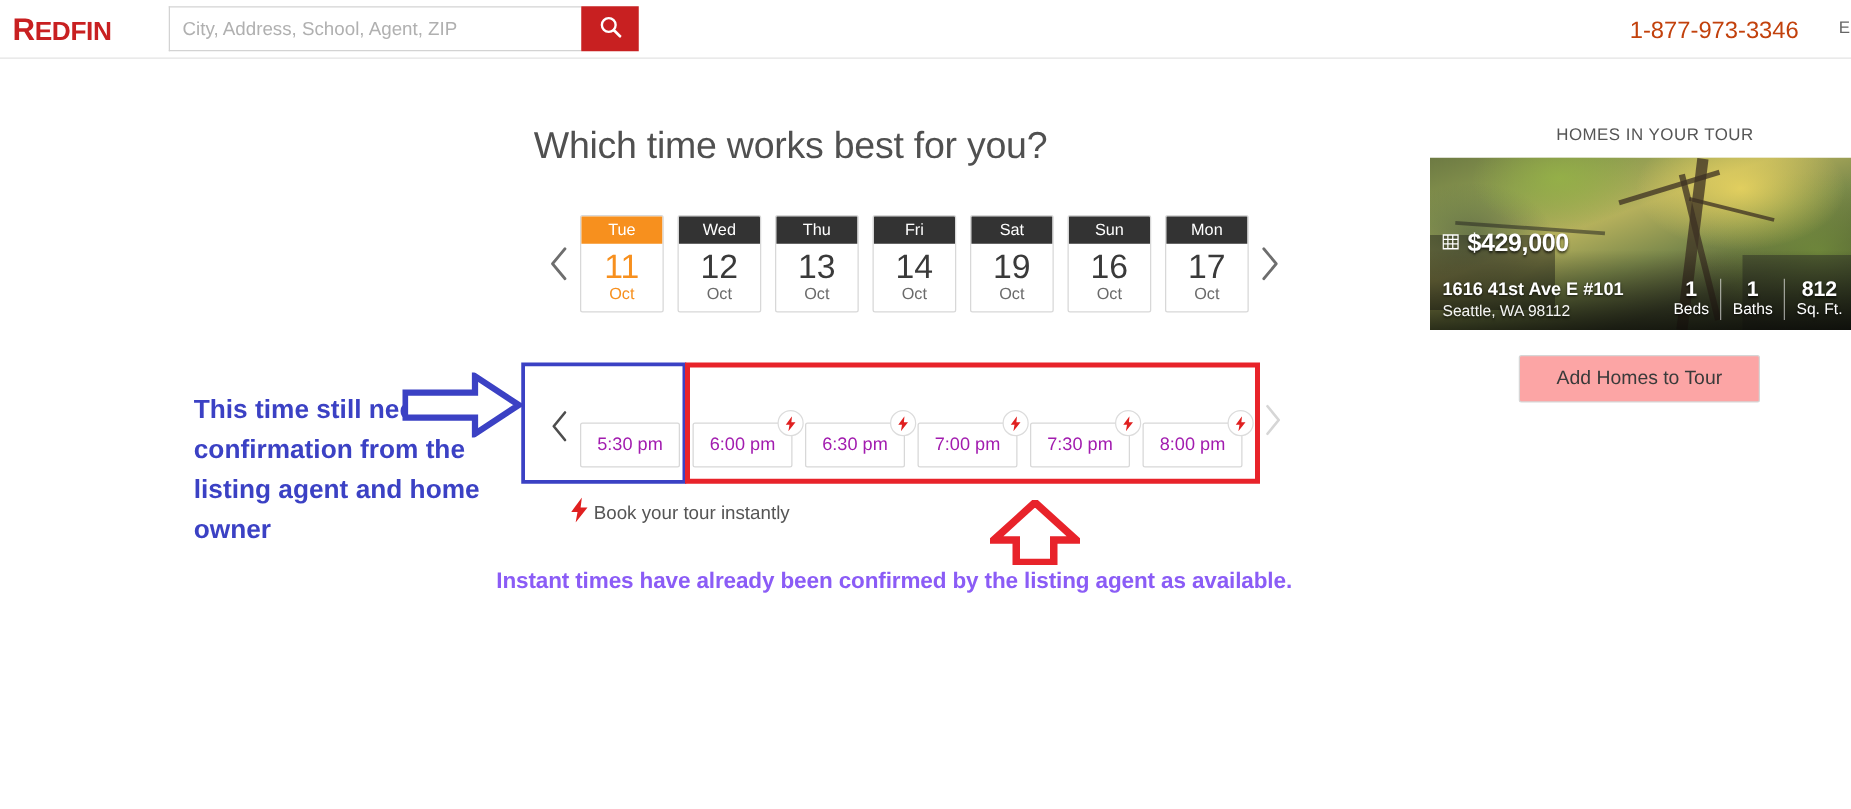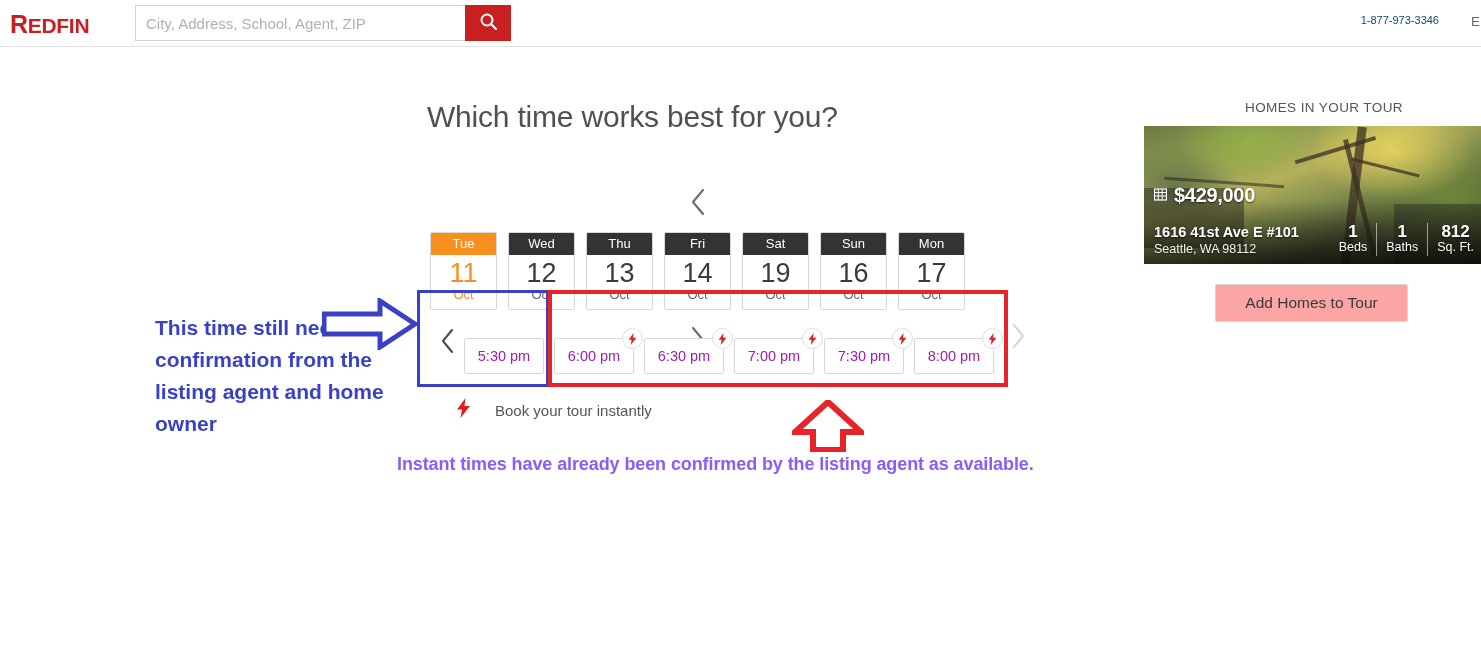--- a/index.html
+++ b/index.html
@@ -33,38 +33,38 @@
     padding: 0 10px; font-size: 15px; color: #7f1d1d; outline: none;
     font-family: "Liberation Sans", sans-serif; background: #fff;
   }
   #search-input::placeholder { color: #b0b0b0; }
   #search-btn {
     width: 46px; height: 36px; background: #c82021; border: none;
     cursor: pointer; display: flex; align-items: center; justify-content: center;
   }
   #phone {
     position: absolute; right: 42px; top: 14px;
-    font-size: 11px; color: #0c4a6e;
+    font-size: 19px; color: #c2410c;
   }
   #edge-letter {
     position: absolute; right: 0px; top: 14px;
     font-size: 13.5px; color: #666; overflow: hidden; width: 10px;
   }
 
   
   #main-title {
     position: absolute; left: 427px; top: 100px;
     font-size: 30px; color: #505050; font-weight: normal;
     letter-spacing: -0.2px;
   }
 
   
   #date-strip {
     position: absolute; left: 430px; top: 172px;
-    display: flex; align-items: center; flex-direction: column;
+    display: flex; align-items: center;
   }
   .nav-chev {
     width: 34px; height: 60px; display: flex; align-items: center;
     justify-content: center; cursor: pointer; user-select: none;
   }
   .nav-chev svg { display: block; }
   .date-list { display: flex; gap: 11px; }
   .date-card {
     width: 67px; border: 1px solid #d8d8d8; background: #fff;
     text-align: center; cursor: pointer; overflow: hidden;
@@ -102,21 +102,21 @@
   }
   #right-chev-time {
     position: absolute; left: 1003px; top: 310px;
     width: 30px; height: 52px; display: flex; align-items: center;
     justify-content: center; z-index: 1;
   }
 
   
   #instant-legend {
     position: absolute; left: 456px; top: 398px;
-    display: flex; align-items: center; gap: 24px;
+    display: flex; align-items: center; gap: 4px;
   }
   #instant-legend .legend-text { font-size: 15px; color: #555; }
 
   
   #homes-label {
     position: absolute; left: 1245px; top: 100px;
     font-size: 13.5px; color: #555; letter-spacing: 0.4px;
   }
   #home-card {
     position: absolute; left: 1144px; top: 126px;

